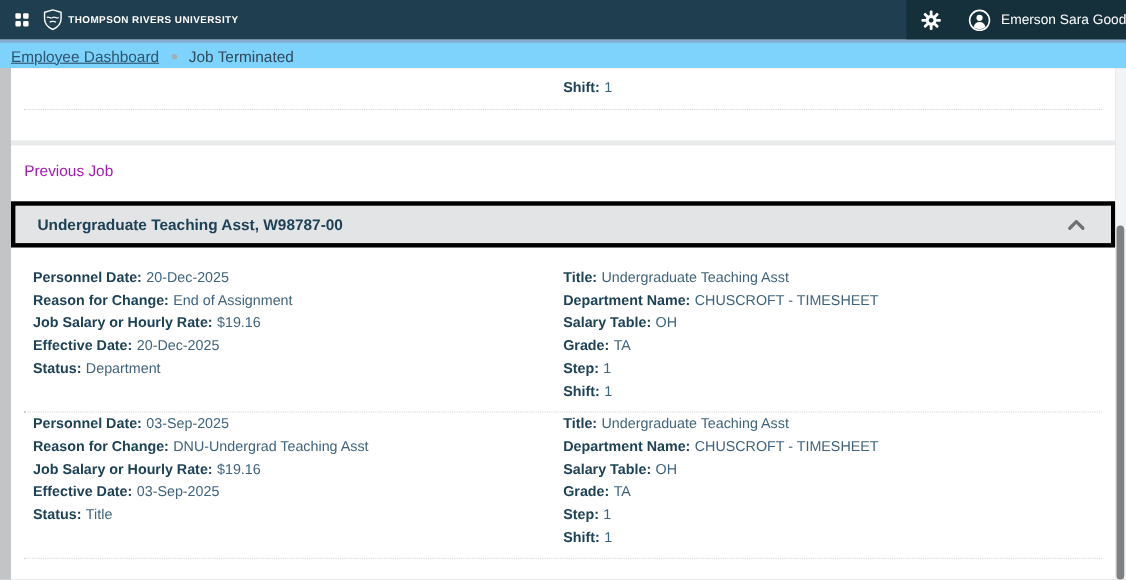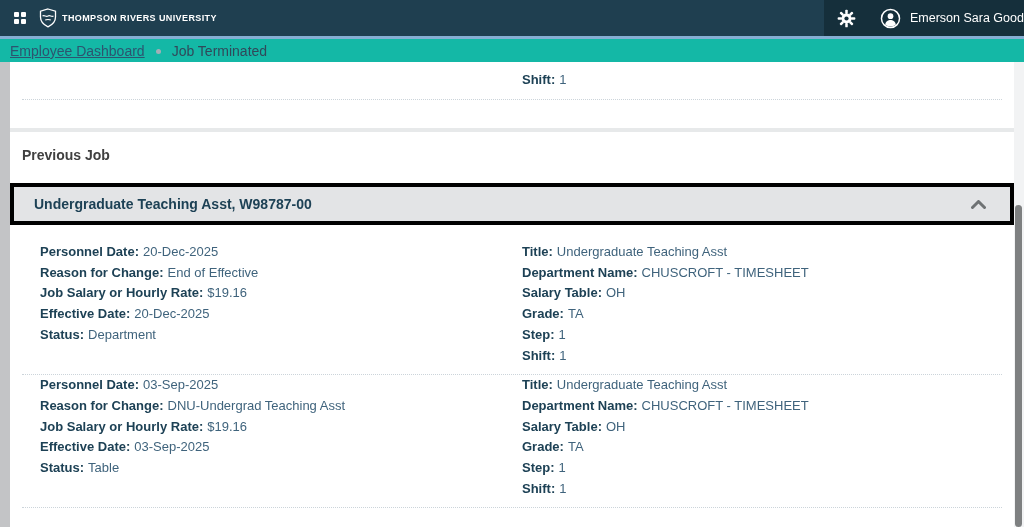--- a/index.html
+++ b/index.html
@@ -16,42 +16,42 @@
   .logo { margin-left:13px; display:flex; align-items:center; }
   .brand { color:#fff; font-size:9px; font-weight:700; letter-spacing:.4px; margin-left:5px; white-space:nowrap; }
   .nav-right { width:200px; background:#152f3b; display:flex; align-items:center; padding:0 11px 0 13px; }
   .icon-btn { background:none; border:none; cursor:pointer; display:flex; align-items:center; padding:0; }
   .icon-btn.gear { margin-right:24px; }
   .user-name { color:#fff; font-size:12.5px; margin-left:9px; white-space:nowrap; }
 
   .accent-line { height:3px; background:#85aed3; flex:0 0 auto; }
 
   
-  .breadcrumb { height:23px; background:#14b8a6; display:flex; align-items:center; padding-left:10px; font-size:14px; flex:0 0 auto; }
+  .breadcrumb { height:23px; background:#7dd3fc; display:flex; align-items:center; padding-left:10px; font-size:14px; flex:0 0 auto; }
   .breadcrumb a { color:#2d5470; text-decoration:underline; cursor:pointer; }
   .crumb-dot { width:5px; height:5px; border-radius:50%; background:#a3aeb6; margin:2px 11px 0 11px; }
   .crumb-current { color:#31485a; }
 
   
   .content { flex:1 1 auto; display:flex; background:#c3c4c6; padding-left:10px; min-height:0; }
   .panels { width:1004px; display:flex; flex-direction:column; min-height:0; }
   .panel { background:#fff; }
   .panel-top { height:66px; flex:0 0 auto; padding-top:8px; }
   .panel-gap { height:4px; background:#e7e9ea; flex:0 0 auto; }
   .panel-main { flex:1 1 auto; overflow:hidden; }
 
-  .grid-two { display:grid; grid-template-columns:482px auto; padding-left:30px; }
+  .grid-two { display:grid; grid-template-columns:482px auto; padding-left:20px; }
   .row { line-height:20.7px; font-size:13px; white-space:nowrap; }
   .lbl { font-weight:700; color:#1d4155; margin-right:4px; }
   .val { color:#3f637c; }
 
   hr.dotted { border:none; border-top:1px dotted #ccd4da; margin:8px 12px 0 12px; }
   .panel-top hr.dotted { margin-top:8px; }
 
-  .section-heading { font-size:14px; font-weight:700; color:#404040; margin:15px 0 0 12px; }
+  .section-heading { font-size:14px; font-weight:400; color:#a21caf; margin:15px 0 0 12px; }
 
   .accordion { margin-top:20px; height:42px; background:#e3e4e6; border:4px solid #000000;
                display:flex; align-items:center; justify-content:space-between;
                padding:0 24px 0 20px; cursor:pointer; }
   .acc-title { font-size:14px; font-weight:700; color:#1d4155; }
   .chevron { display:flex; align-items:center; }
 
   .acc-body { padding-top:17px; }
   .entry-sep { margin:8px 12px 12px 12px; }
 
@@ -144,21 +144,21 @@
                 <polyline points="1.5,7.5 7.5,1.5 13.5,7.5" fill="none" stroke="#6f7274" stroke-width="3" stroke-linecap="round" stroke-linejoin="round"></polyline>
               </svg>
           </span>
         </div>
 
         <div class="acc-body">
 
           <div class="grid-two entry">
             <div>
               <div class="row"><span class="lbl">Personnel Date:</span><span class="val">20-Dec-2025</span></div>
-              <div class="row"><span class="lbl">Reason for Change:</span><span class="val">End of Effective</span></div>
+              <div class="row"><span class="lbl">Reason for Change:</span><span class="val">End of Assignment</span></div>
               <div class="row"><span class="lbl">Job Salary or Hourly Rate:</span><span class="val">$19.16</span></div>
               <div class="row"><span class="lbl">Effective Date:</span><span class="val">20-Dec-2025</span></div>
               <div class="row"><span class="lbl">Status:</span><span class="val">Department</span></div>
             </div>
             <div>
               <div class="row"><span class="lbl">Title:</span><span class="val">Undergraduate Teaching Asst</span></div>
               <div class="row"><span class="lbl">Department Name:</span><span class="val">CHUSCROFT - TIMESHEET</span></div>
               <div class="row"><span class="lbl">Salary Table:</span><span class="val">OH</span></div>
               <div class="row"><span class="lbl">Grade:</span><span class="val">TA</span></div>
               <div class="row"><span class="lbl">Step:</span><span class="val">1</span></div>
@@ -167,21 +167,21 @@
           </div>
 
           <hr class="dotted entry-sep">
 
           <div class="grid-two entry">
             <div>
               <div class="row"><span class="lbl">Personnel Date:</span><span class="val">03-Sep-2025</span></div>
               <div class="row"><span class="lbl">Reason for Change:</span><span class="val">DNU-Undergrad Teaching Asst</span></div>
               <div class="row"><span class="lbl">Job Salary or Hourly Rate:</span><span class="val">$19.16</span></div>
               <div class="row"><span class="lbl">Effective Date:</span><span class="val">03-Sep-2025</span></div>
-              <div class="row"><span class="lbl">Status:</span><span class="val">Table</span></div>
+              <div class="row"><span class="lbl">Status:</span><span class="val">Title</span></div>
             </div>
             <div>
               <div class="row"><span class="lbl">Title:</span><span class="val">Undergraduate Teaching Asst</span></div>
               <div class="row"><span class="lbl">Department Name:</span><span class="val">CHUSCROFT - TIMESHEET</span></div>
               <div class="row"><span class="lbl">Salary Table:</span><span class="val">OH</span></div>
               <div class="row"><span class="lbl">Grade:</span><span class="val">TA</span></div>
               <div class="row"><span class="lbl">Step:</span><span class="val">1</span></div>
               <div class="row"><span class="lbl">Shift:</span><span class="val">1</span></div>
             </div>
           </div>

